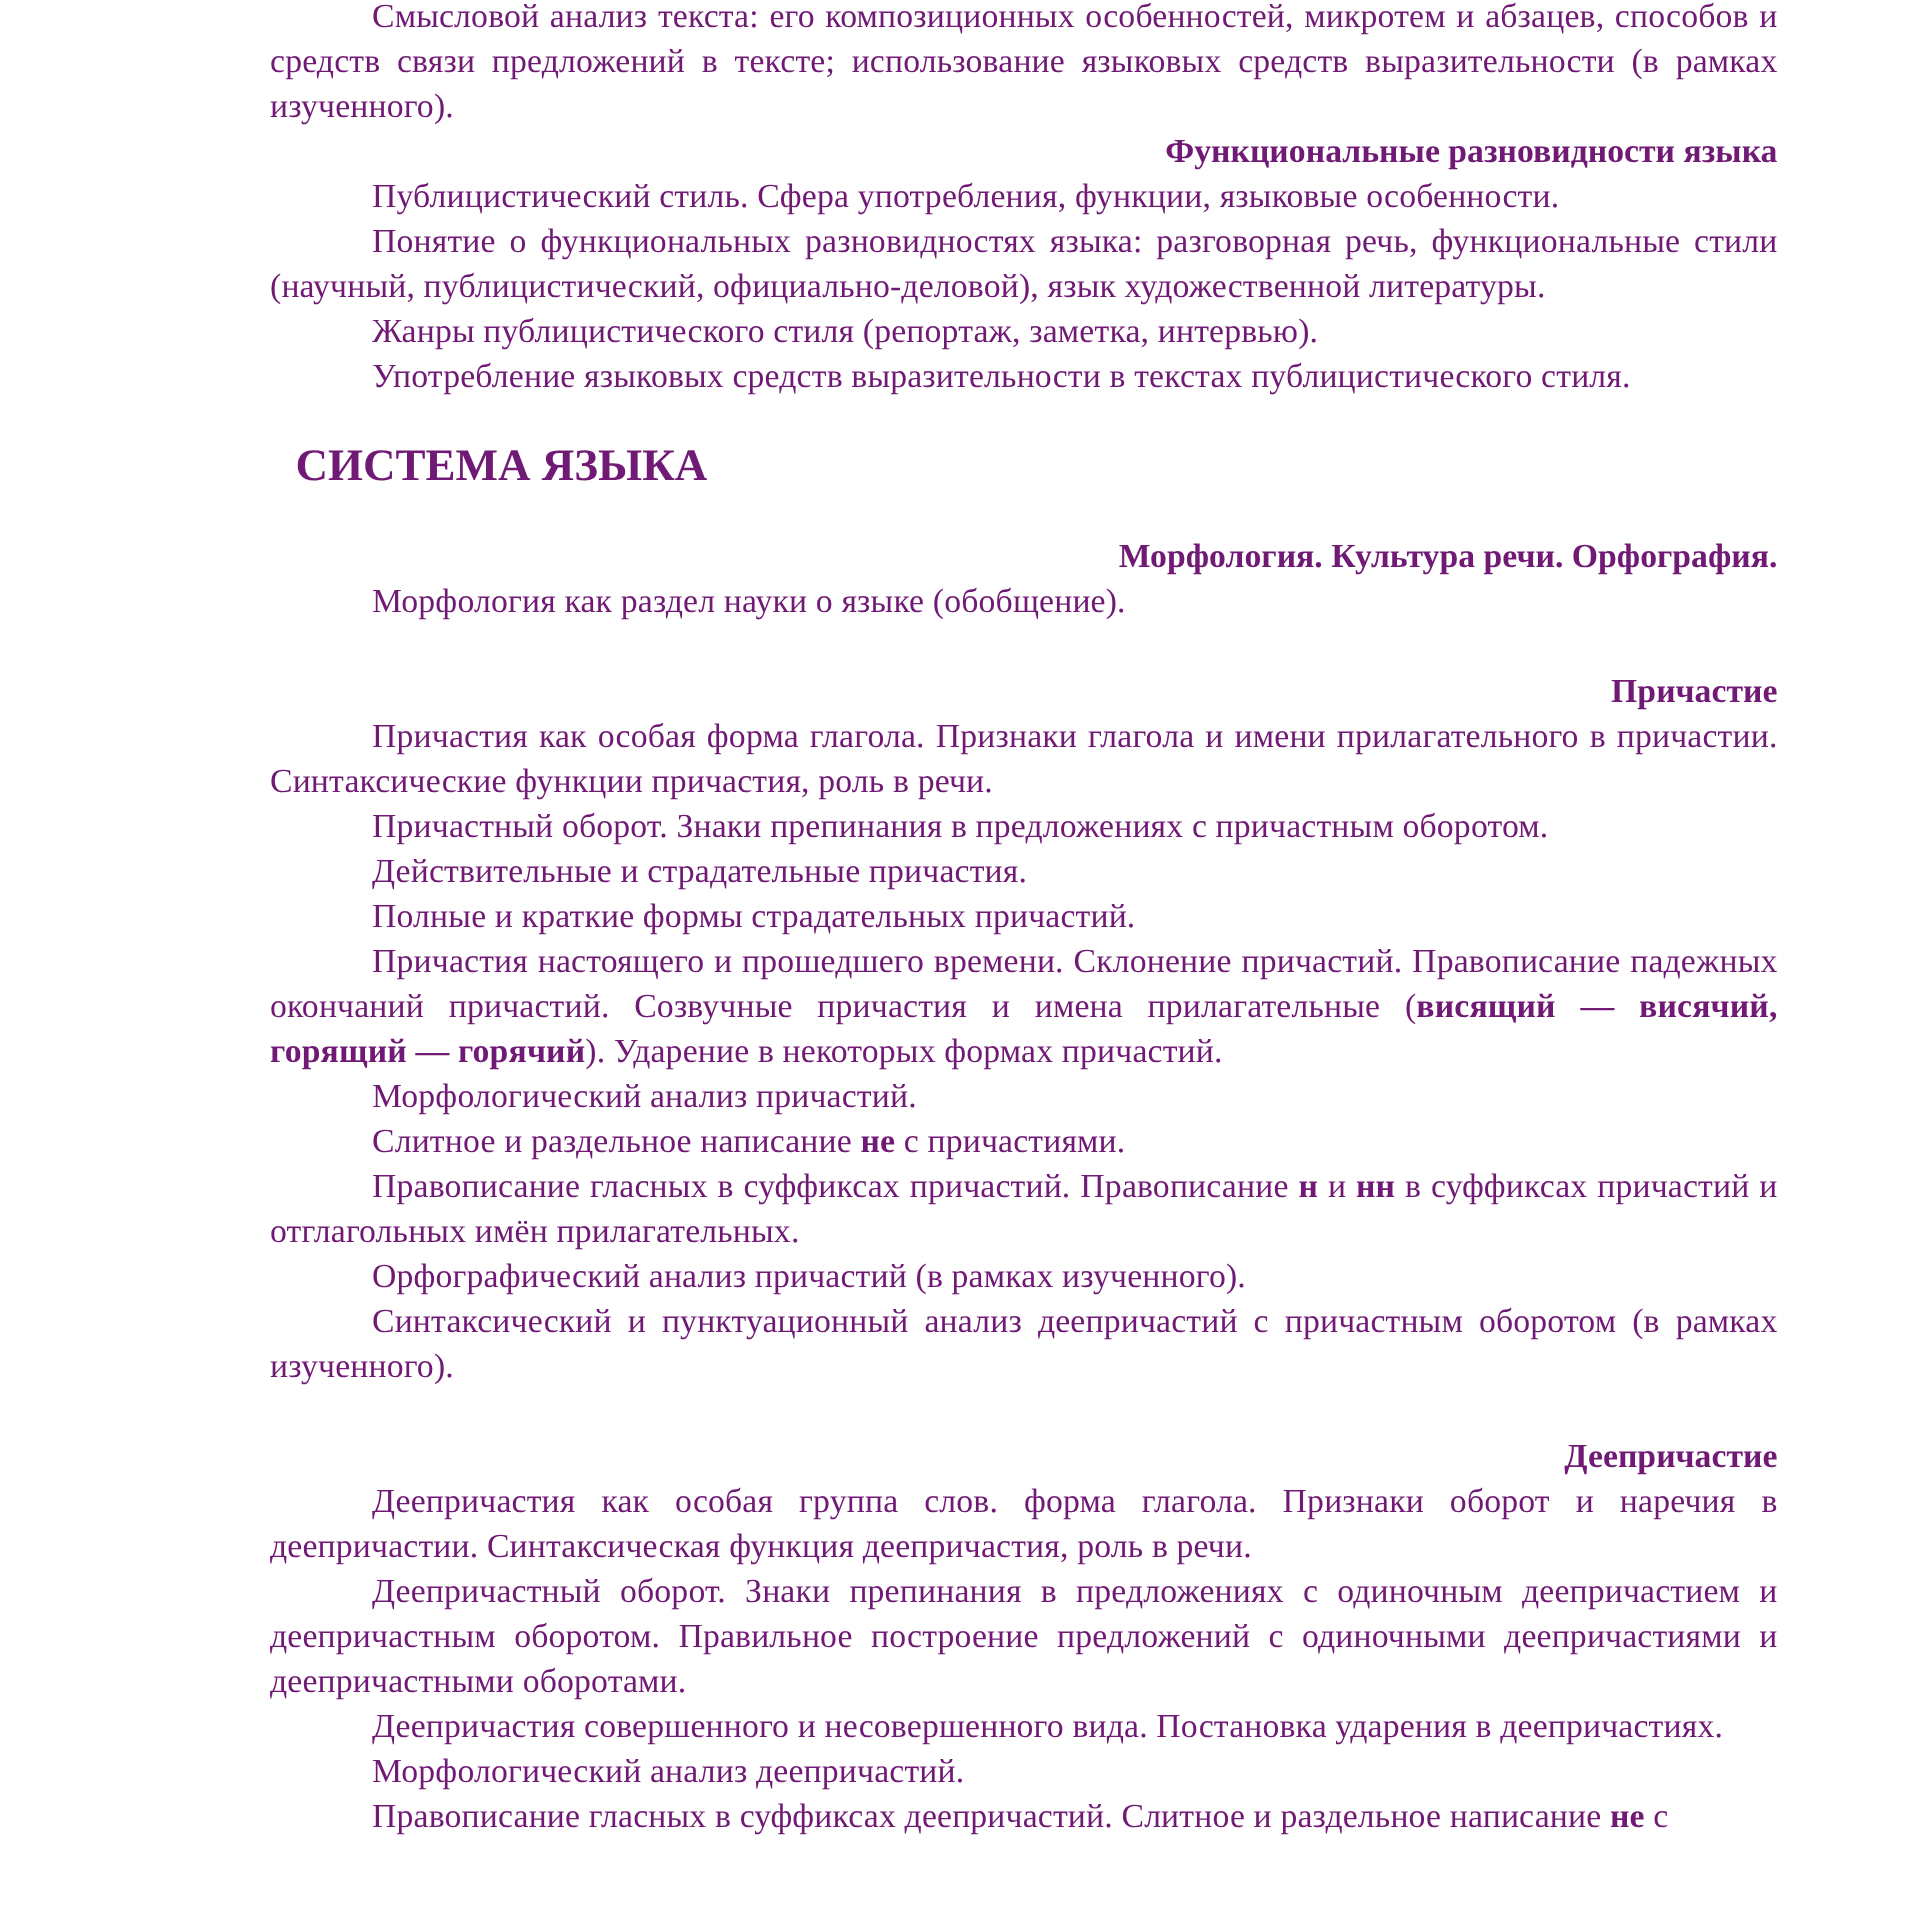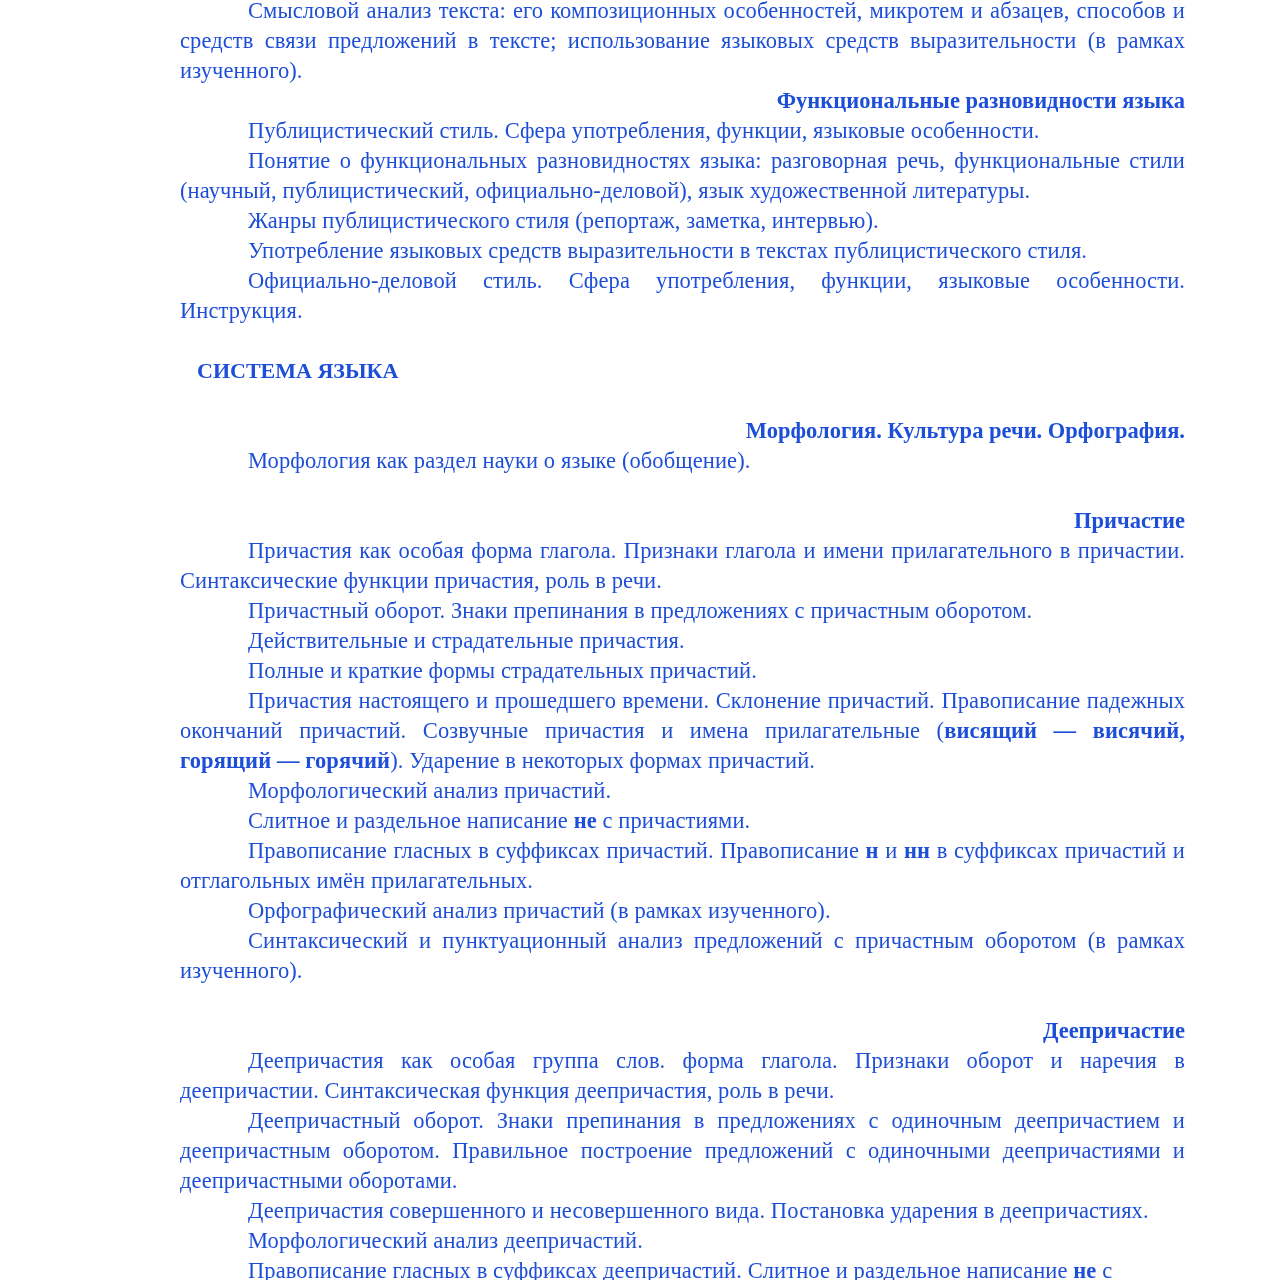--- a/index.html
+++ b/index.html
@@ -7,21 +7,21 @@
     padding: 0;
     background: #ffffff;
   }
   .page {
     position: relative;
     width: 1226px;
     height: 1280px;
     background: #ffffff;
     overflow: hidden;
     font-family: "Liberation Serif", "DejaVu Serif", serif;
-    color: #1d4ed8;
+    color: #701a75;
   }
   .content {
     position: absolute;
     left: 180px;
     top: -4px;
     width: 1005px;
   }
   p.body {
     margin: 0;
     font-size: 22.5px;
@@ -37,21 +37,21 @@
   h3.heading {
     margin: 0;
     font-size: 22.5px;
     line-height: 30px;
     font-weight: bold;
     text-indent: 17px;
     text-align: right;
   }
   h2.section-title {
     margin: 0;
-    font-size: 22px;
+    font-size: 30px;
     line-height: 30px;
     font-weight: bold;
     text-indent: 17px;
     text-align: left;
   }
   .gap-30 { height: 30px; }
   b { font-weight: bold; }
 </style>
 </head>
 <body>
@@ -64,21 +64,20 @@
     <h3 class="heading">Функциональные разновидности языка</h3>
 
     <p class="body">Публицистический стиль. Сфера употребления, функции, языковые особенности.</p>
 
     <p class="body">Понятие о функциональных разновидностях языка: разговорная речь, функциональные стили (научный, публицистический, официально-деловой), язык художественной литературы.</p>
 
     <p class="body">Жанры публицистического стиля (репортаж, заметка, интервью).</p>
 
     <p class="body">Употребление языковых средств выразительности в текстах публицистического стиля.</p>
 
-    <p class="body">Официально-деловой стиль. Сфера употребления, функции, языковые особенности. Инструкция.</p>
 
     <div class="gap-30"></div>
 
     <h2 class="section-title">СИСТЕМА ЯЗЫКА</h2>
 
     <div class="gap-30"></div>
 
     <h3 class="heading">Морфология. Культура речи. Орфография.</h3>
 
     <p class="body">Морфология как раздел науки о языке (обобщение).</p>
@@ -98,21 +97,21 @@
     <p class="body">Причастия настоящего и прошедшего времени. Склонение причастий. Правописание падежных окончаний причастий. Созвучные причастия и имена прилагательные (<b>висящий — висячий, горящий — горячий</b>). Ударение в некоторых формах причастий.</p>
 
     <p class="body">Морфологический анализ причастий.</p>
 
     <p class="body">Слитное и раздельное написание <b>не</b> с причастиями.</p>
 
     <p class="body">Правописание гласных в суффиксах причастий. Правописание <b>н</b> и <b>нн</b> в суффиксах причастий и отглагольных имён прилагательных.</p>
 
     <p class="body">Орфографический анализ причастий (в рамках изученного).</p>
 
-    <p class="body">Синтаксический и пунктуационный анализ предложений с причастным оборотом (в рамках изученного).</p>
+    <p class="body">Синтаксический и пунктуационный анализ деепричастий с причастным оборотом (в рамках изученного).</p>
 
     <div class="gap-30"></div>
 
     <h3 class="heading">Деепричастие</h3>
 
     <p class="body">Деепричастия как особая группа слов. форма глагола. Признаки оборот и наречия в деепричастии. Синтаксическая функция деепричастия, роль в речи.</p>
 
     <p class="body">Деепричастный оборот. Знаки препинания в предложениях с одиночным деепричастием и деепричастным оборотом. Правильное построение предложений с одиночными деепричастиями и деепричастными оборотами.</p>
 
     <p class="body">Деепричастия совершенного и несовершенного вида. Постановка ударения в деепричастиях.</p>

